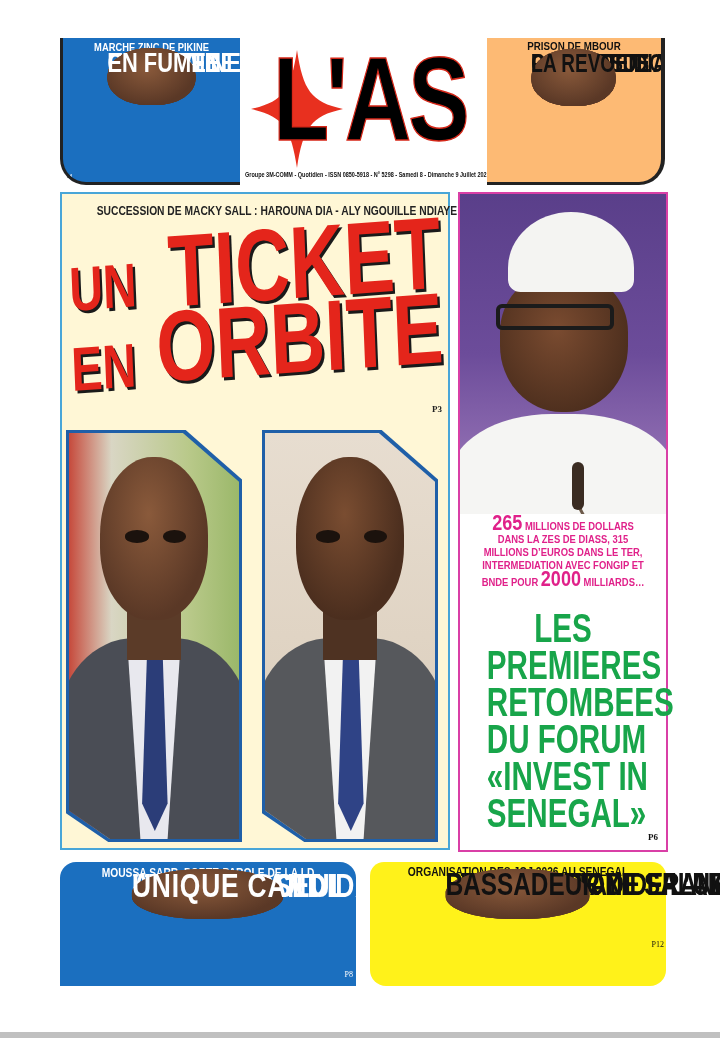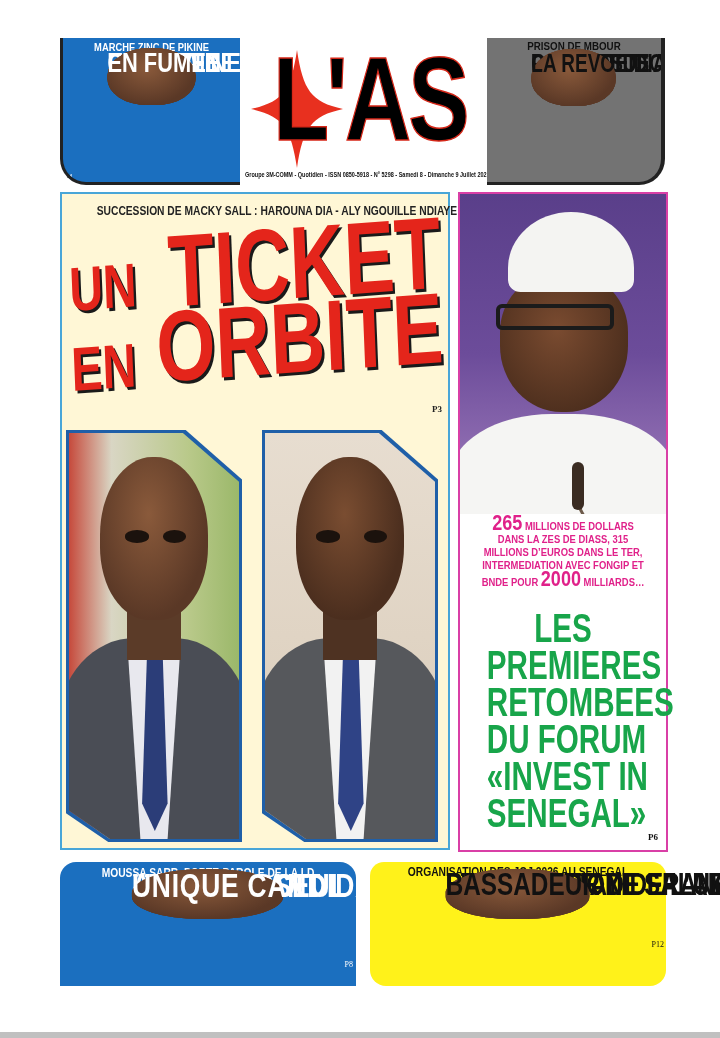--- a/index.html
+++ b/index.html
@@ -28,21 +28,21 @@
     letter-spacing: -4px; -webkit-text-stroke: 1.5px #d62718; white-space: nowrap;
   }
   #meta-line {
     position: absolute; left: 0; top: 133px; width: 250px; font-size: 6.4px; color: #111;
     white-space: nowrap; font-weight: bold; transform: scaleX(0.86); transform-origin: left center;
   }
 
   
   #top-right {
     position: absolute; left: 487px; top: 38px; width: 178px; height: 147px;
-    background: #737373; border-bottom-right-radius: 26px;
+    background: #fdba74; border-bottom-right-radius: 26px;
     border-right: 4px solid #222; border-bottom: 3px solid #222;
     text-align: center; color: #111; overflow: hidden;
   }
   #top-right .kicker { font-size: 11.5px; margin-top: 2px; transform: scaleX(0.85); }
   #top-right .head { font-size: 25px; line-height: 29px; transform: scaleX(0.76); white-space: nowrap; margin-top: 2px; }
 
   
   #lead {
     position: absolute; left: 60px; top: 192px; width: 390px; height: 658px;
     background: #fff7d6; border: 2px solid #49a6d8;
@@ -112,21 +112,21 @@
   }
   #feature .pg { position: absolute; right: 8px; bottom: 8px; font-size: 9px; font-family: "Liberation Serif", serif; font-weight: bold; color: #111; }
 
   
   #bottom-left {
     position: absolute; left: 60px; top: 862px; width: 296px; height: 124px;
     background: #1b6fbf; border-radius: 16px 16px 0 0; color: #fff; text-align: center;
   }
   #bottom-left .kicker { font-size: 12.5px; margin-top: 4px; transform: scaleX(0.82); white-space: nowrap; }
   #bottom-left .head { font-size: 33px; line-height: 33px; transform: scaleX(0.8); white-space: nowrap; letter-spacing: 1px; }
-  #bottom-left .pg { position: absolute; right: 3px; bottom: 17px; font-size: 8px; font-family: "Liberation Serif", serif; }
+  #bottom-left .pg { position: absolute; right: 3px; bottom: 7px; font-size: 8px; font-family: "Liberation Serif", serif; }
 
   #bottom-right {
     position: absolute; left: 370px; top: 862px; width: 296px; height: 124px;
     background: #fff21a; border-radius: 14px 14px 16px 16px; color: #111; text-align: center;
   }
   #bottom-right .kicker { font-size: 12.5px; margin-top: 3px; transform: scaleX(0.82); white-space: nowrap; }
   #bottom-right .head { font-size: 32px; line-height: 31px; transform: scaleX(0.76); white-space: nowrap; }
   #bottom-right .pg { position: absolute; right: 2px; top: 78px; font-size: 8px; font-family: "Liberation Serif", serif; }
 
   #bottom-bar { position: absolute; left: 0; top: 1032px; width: 720px; height: 6px; background: #c0c0c0; }

